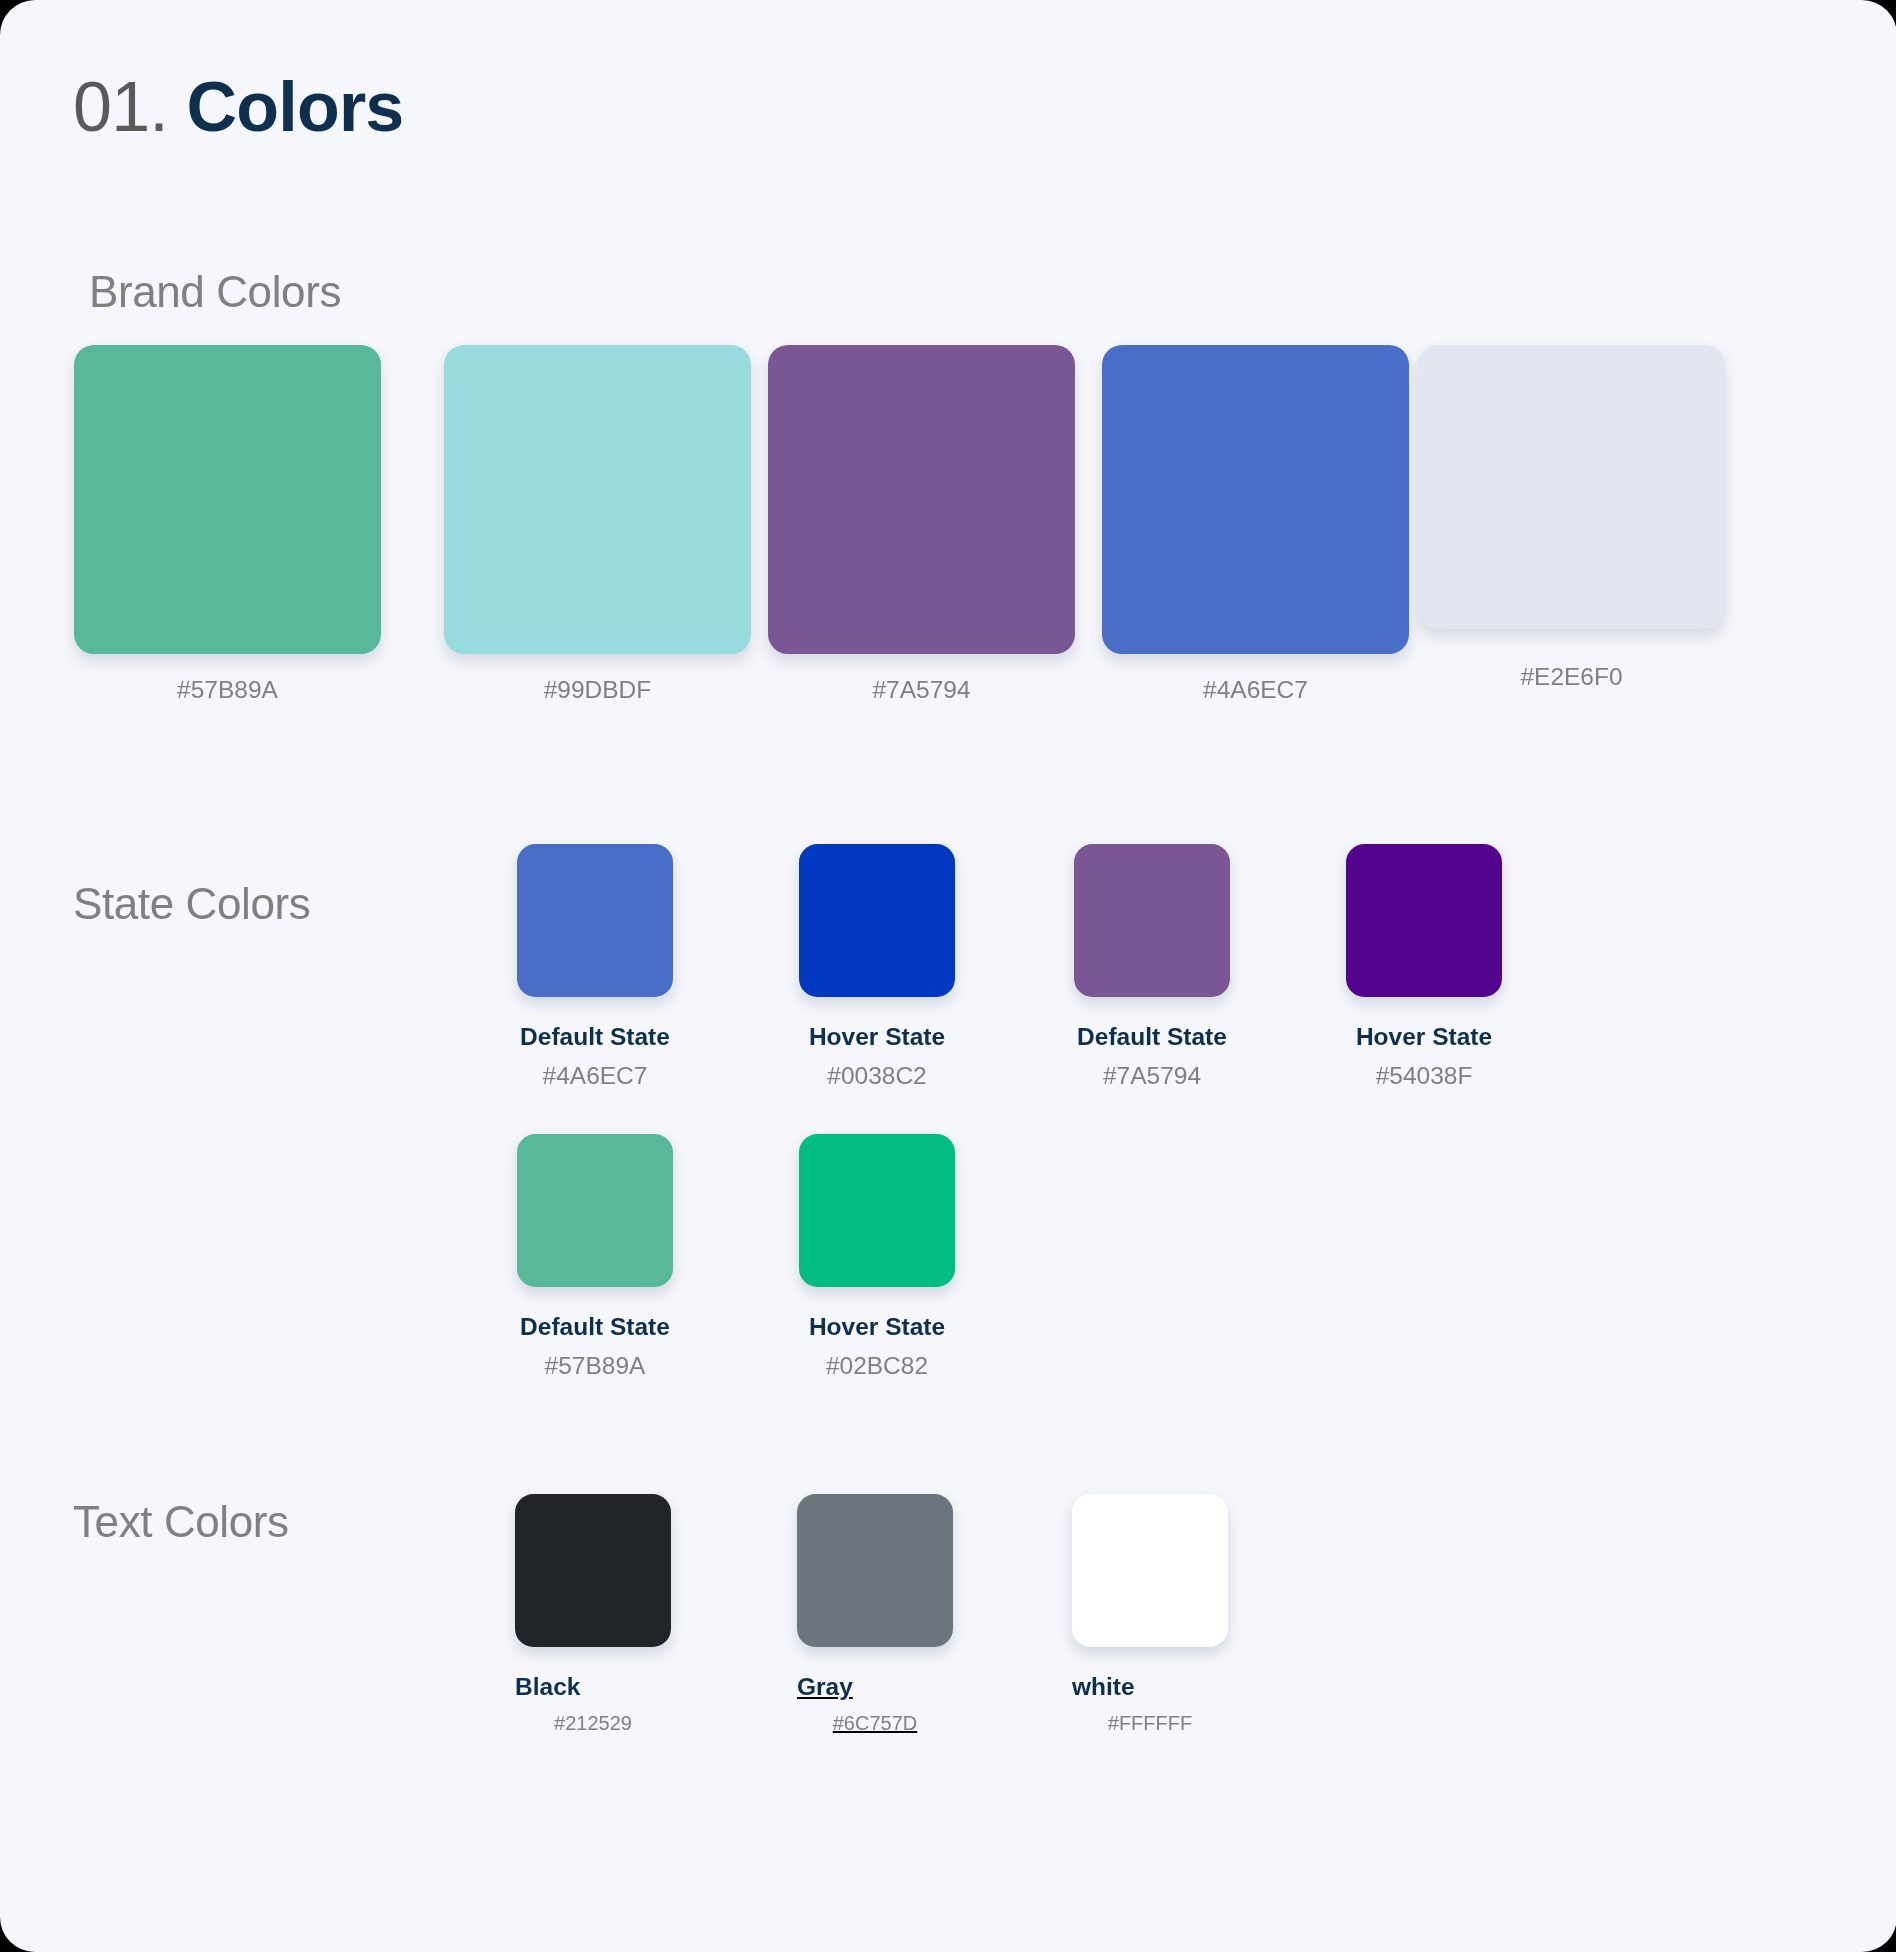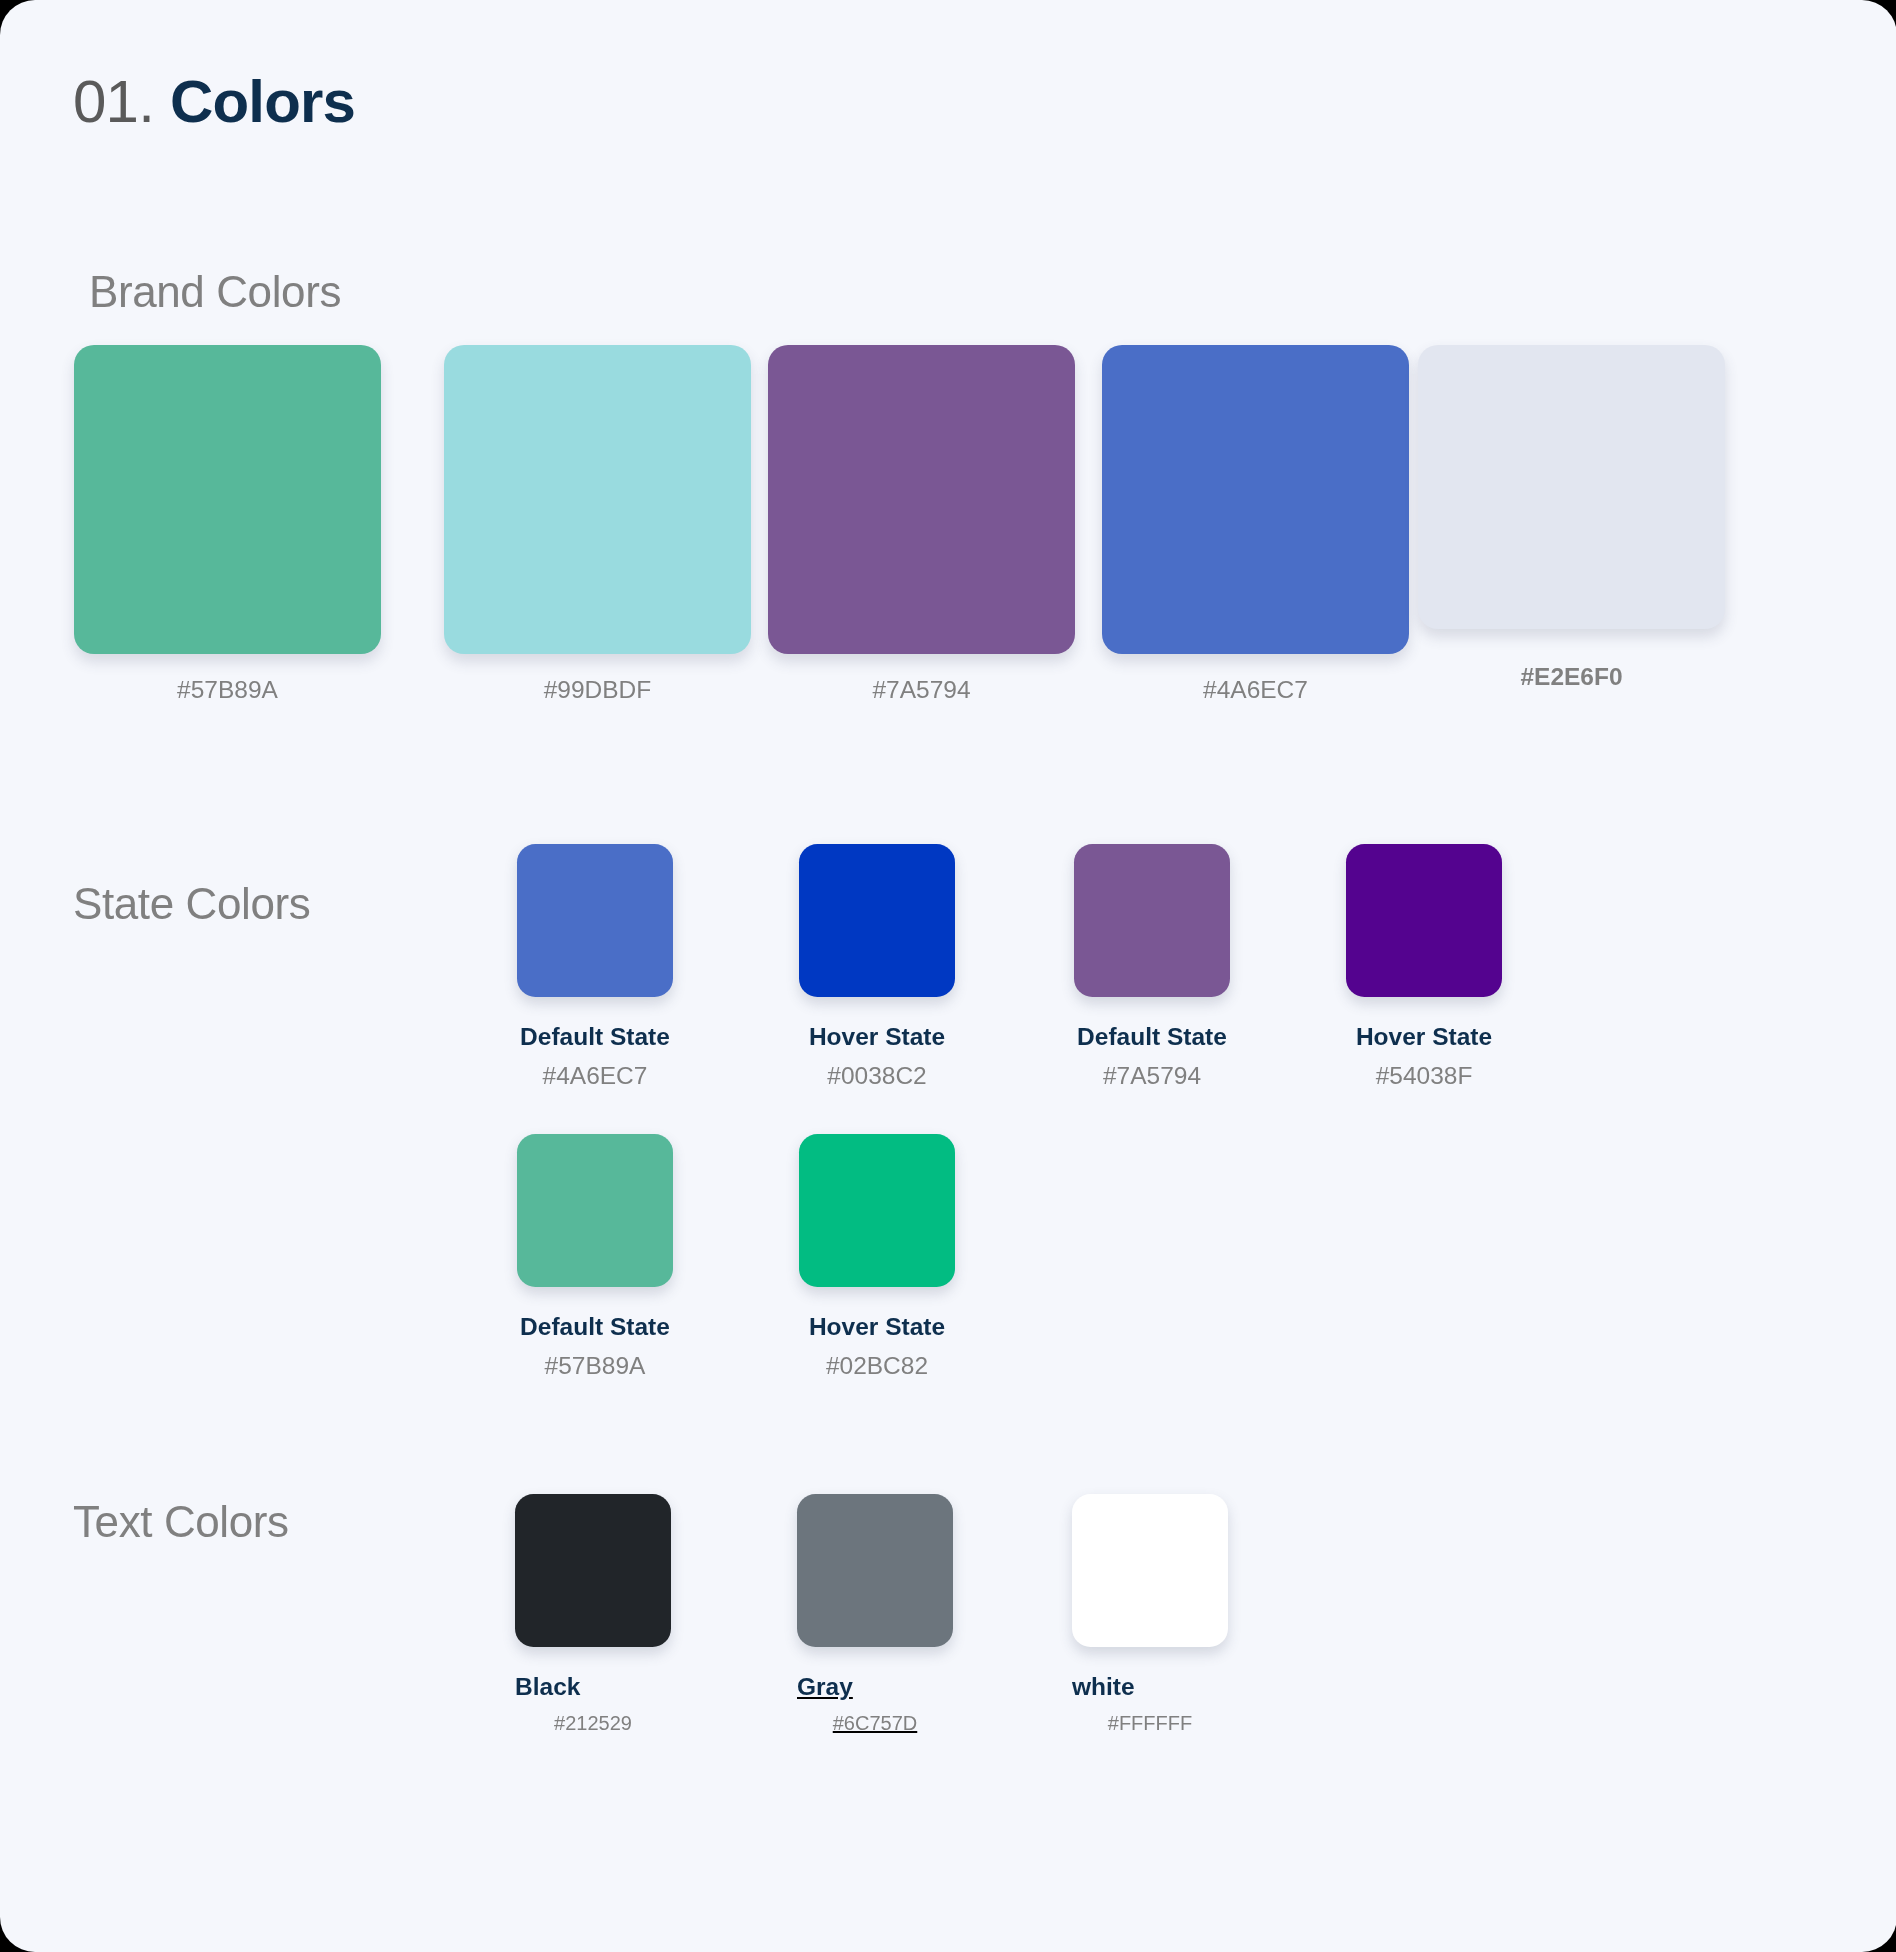--- a/index.html
+++ b/index.html
@@ -23,21 +23,21 @@
     border-radius: 35px;
     overflow: hidden;
     box-sizing: border-box;
   }
 
   
   .page-title {
     position: absolute;
     left: 73px;
     top: 67px;
-    font-size: 60px;
+    font-size: 70px;
     line-height: 1.15;
     letter-spacing: -0.8px;
     white-space: nowrap;
   }
   .title-num {
     color: #5A5A5A;
     font-weight: 400;
   }
   .title-word {
     color: #0E2F4E;
@@ -78,21 +78,21 @@
   }
   .brand-label {
     margin-top: 21.5px;
     text-align: center;
     color: #808080;
     font-size: 24.5px;
     font-weight: 400;
     white-space: nowrap;
   }
   .brand-item.lowered .brand-chip { height: 284px; }
-  .brand-item.lowered .brand-label { margin-top: 34px; font-weight: bold; }
+  .brand-item.lowered .brand-label { margin-top: 34px; }
 
   
   .state-grid {
     position: absolute;
     left: 517px;
     top: 844px;
     width: 997px;
     height: 537px;
   }
   .state-item {

